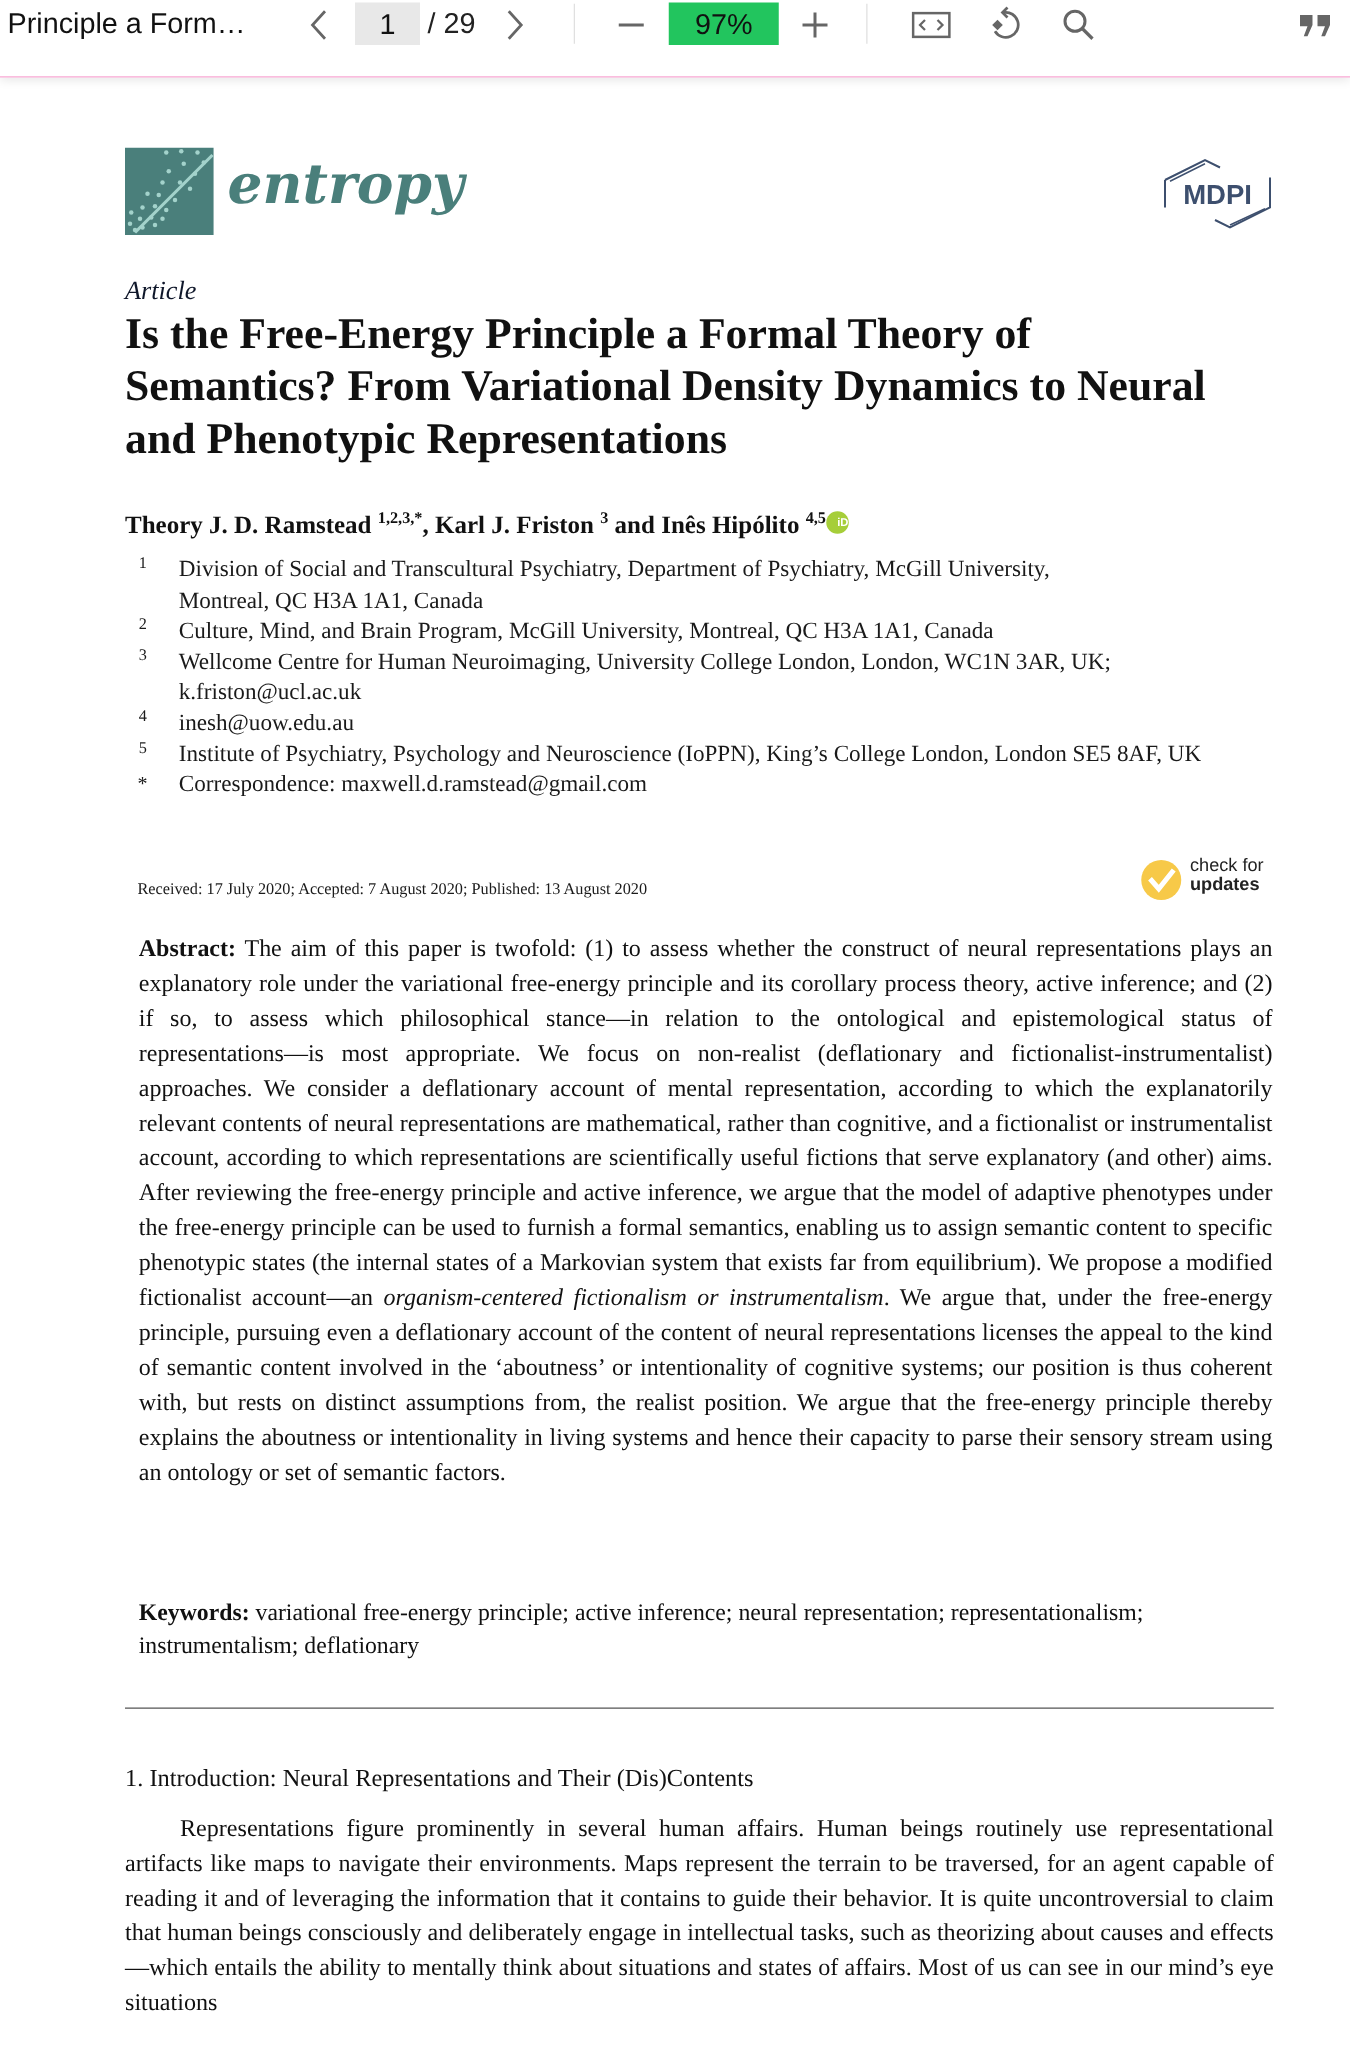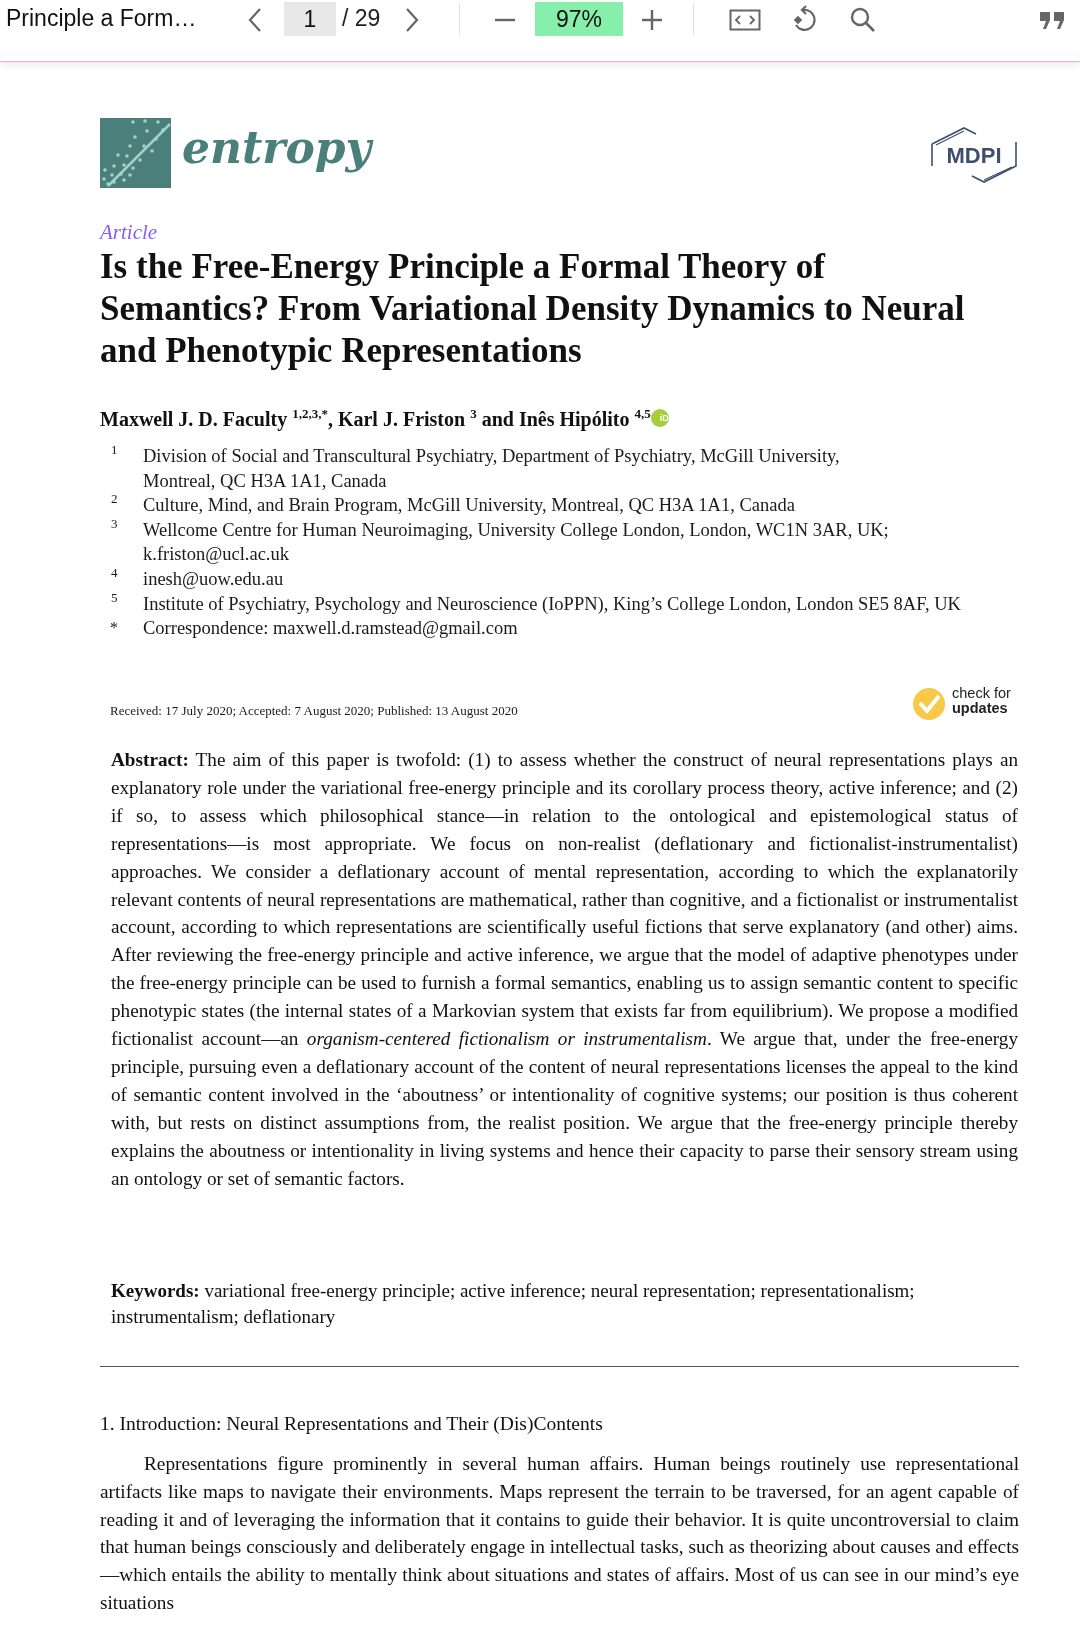--- a/index.html
+++ b/index.html
@@ -13,29 +13,29 @@
     font-family: "Liberation Sans", sans-serif; color: #222;
     border-bottom: 1px solid #f9a8d4;
     box-shadow: 0 2px 8px rgba(0,0,0,0.10);
     z-index: 10;
   }
   .doc-title { position: absolute; left: 6px; top: 5px; font-size: 23px; color: #111; white-space: nowrap; }
   .tb-btn { position: absolute; top: 4px; height: 32px; display: flex; align-items: center; justify-content: center; color: #666; cursor: pointer; }
   .page-box { position: absolute; left: 284px; top: 2px; width: 52px; height: 34px; background: #e8e8e8; font-size: 23px; display: flex; align-items: center; justify-content: center; color: #111; }
   .page-total { position: absolute; left: 342px; top: 5px; font-size: 23px; color: #222; }
   .sep { position: absolute; top: 3px; width: 1px; height: 32px; background: #e0e0e0; }
-  .zoom-box { position: absolute; left: 535px; top: 2px; width: 88px; height: 34px; background: #86efac; font-size: 23px; display: flex; align-items: center; justify-content: center; color: #111; }
+  .zoom-box { position: absolute; left: 535px; top: 2px; width: 88px; height: 34px; background: #22c55e; font-size: 23px; display: flex; align-items: center; justify-content: center; color: #111; }
 
   
   .page { position: absolute; left: 0; top: 80px; width: 1080px; height: 1586px; background: #fff; }
   .journal-logo { position: absolute; left: 100px; top: 38px; width: 71px; height: 70px; }
   .journal-name { position: absolute; left: 182px; top: 42px; font-family: "DejaVu Serif", serif; font-style: italic; font-weight: bold; font-size: 44px; color: #4a7f7b; letter-spacing: 0px; }
   .publisher-logo { position: absolute; left: 928px; top: 46px; width: 92px; height: 58px; }
 
-  .article-type { position: absolute; left: 100px; top: 140px; font-style: italic; font-size: 21px; color: #8b5cf6; }
+  .article-type { position: absolute; left: 100px; top: 140px; font-style: italic; font-size: 21px; color: #0f172a; }
   .title { position: absolute; left: 100px; top: 166px; width: 900px; font-weight: bold; font-size: 35px; line-height: 42px; color: #111; }
 
   .authors { position: absolute; left: 100px; top: 326px; font-weight: bold; font-size: 20px; color: #111; white-space: nowrap; }
   .authors sup { font-size: 13px; font-weight: bold; vertical-align: 8px; }
   .orcid { display: inline-block; width: 18px; height: 18px; border-radius: 50%; background: #a6ce39; color: #fff; font-family: "Liberation Sans", sans-serif; font-size: 9px; font-weight: bold; text-align: right; line-height: 18px; vertical-align: 5px; }
 
   .affils { position: absolute; left: 108px; top: 364px; width: 920px; font-size: 18.5px; line-height: 24.6px; color: #1a1a1a; }
   .affil { position: relative; padding-left: 35px; }
   .affil .num { position: absolute; left: 3px; top: -6px; font-size: 13px; }
   .affil .num.star { top: 0; font-size: 16px; left: 2px; }
@@ -162,21 +162,21 @@
     <polyline points="8,19 36,5" fill="none" stroke="#3d4f6e" stroke-width="1.2"></polyline>
     <polyline points="88,16 88,40 56,56 44,50" fill="none" stroke="#3d4f6e" stroke-width="1.6"></polyline>
     <polyline points="84,41 56,54" fill="none" stroke="#3d4f6e" stroke-width="1.2"></polyline>
     <text x="46" y="37" text-anchor="middle" font-family="Liberation Sans, sans-serif" font-weight="bold" font-size="22" fill="#3d4f6e">MDPI</text>
   </svg>
 
   <div class="article-type">Article</div>
   <div class="title">Is the Free-Energy Principle a Formal Theory of Semantics? From Variational Density Dynamics to Neural and Phenotypic Representations</div>
 
   <div class="authors">
-    <span>Maxwell J. D. Faculty</span>
+    <span>Theory J. D. Ramstead</span>
     <sup>1,2,3,*</sup><span>, </span><span>Karl J. Friston</span>
     <sup>3</sup><span> and </span><span>Inês Hipólito</span>
     <sup>4,5</sup><span class="orcid">iD</span>
   </div>
 
   <div class="affils">
     <div class="affil">
       <span class="num">1</span>
       <div>Division of Social and Transcultural Psychiatry, Department of Psychiatry, McGill University,</div>
       <div>Montreal, QC H3A 1A1, Canada</div>

